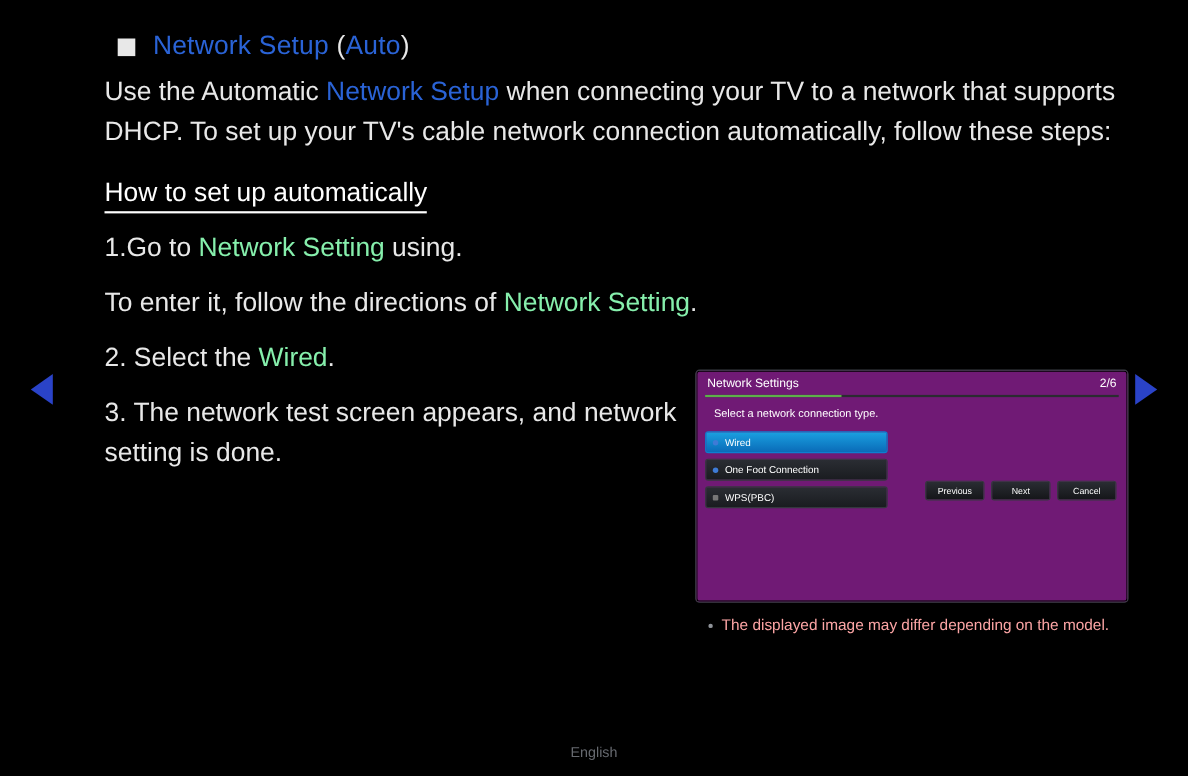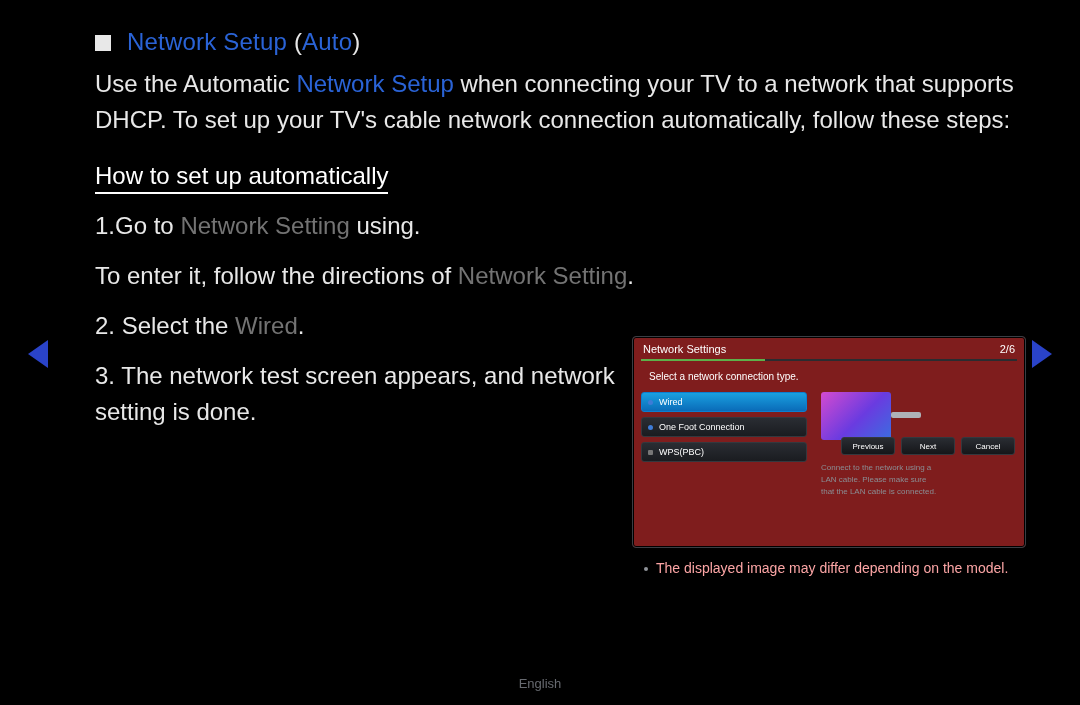--- a/index.html
+++ b/index.html
@@ -1,32 +1,32 @@
 <!DOCTYPE html>
 <html><head>
 <meta charset="utf-8">
 <style>
   html,body{margin:0;padding:0;background:#000;width:1080px;height:705px;overflow:hidden;font-family:Helvetica,Arial,sans-serif;-webkit-font-smoothing:antialiased;}
   .page{position:relative;width:1080px;height:705px;color:#e8e8e8;}
   .content{position:absolute;left:95px;top:28px;right:50px;}
-  .title-row{display:flex;align-items:center;gap:16px;margin-bottom:10px;}
+  .title-row{display:flex;align-items:center;gap:16px;margin-bottom:10px;margin-left:12px;}
   .sq{width:16px;height:16px;background:#e8e8e8;flex:0 0 16px;margin-top:2px;}
   .title{font-size:24px;letter-spacing:0.2px;}
   .title .blue{color:#2a63d6;}
   .title .gray{color:#e8e8e8;}
   .body-text{font-size:24px;line-height:36px;color:#e8e8e8;font-weight:300;max-width:930px;}
   .body-text .blue{color:#2a63d6;}
   .subhead{margin-top:24px;font-size:24px;color:#ffffff;border-bottom:2px solid #fff;display:inline-block;padding-bottom:2px;}
   .steps{margin-top:14px;font-size:24px;line-height:36px;font-weight:300;max-width:560px;}
-  .steps .blue{color:#737373;}
+  .steps .blue{color:#86efac;}
   .steps p{margin:0 0 14px 0;}
   .nav-left,.nav-right{position:absolute;top:340px;width:0;height:0;border-top:14px solid transparent;border-bottom:14px solid transparent;}
   .nav-left{left:28px;border-right:20px solid #2a43c8;}
   .nav-right{right:28px;border-left:20px solid #2a43c8;}
-  .panel{position:absolute;right:54px;top:336px;width:392px;height:210px;background:#7f1d1d;border:1px solid #3a3e44;border-radius:4px;box-shadow:inset 0 0 0 1px #000;}
+  .panel{position:absolute;right:54px;top:336px;width:392px;height:210px;background:#701a75;border:1px solid #3a3e44;border-radius:4px;box-shadow:inset 0 0 0 1px #000;}
   .panel-title{display:flex;align-items:center;justify-content:space-between;padding:6px 10px 4px 10px;font-size:11px;color:#ffffff;}
   .progress{height:2px;margin:0 8px 10px 8px;background:#2a2c30;position:relative;}
   .progress .fill{position:absolute;left:0;top:0;height:2px;width:33%;background:#5db04a;}
   .panel-sub{font-size:10px;color:#ffffff;margin:0 0 10px 16px;}
   .panel-body{display:flex;padding:0 8px;}
   .opts{width:166px;}
   .opt{height:18px;border-radius:3px;margin-bottom:5px;display:flex;align-items:center;padding:0 6px;font-size:9px;color:#fff;background:linear-gradient(#2a2d33,#1a1c20);border:1px solid #34383e;}
   .opt.sel{background:linear-gradient(#1aa0e0,#0a6bb8);border-color:#0c7fd0;}
   .opt .led{width:5px;height:5px;border-radius:50%;background:#3e7bd6;margin-right:6px;flex:0 0 5px;}
   .opt .ledlock{width:5px;height:5px;border-radius:1px;background:#777;margin-right:6px;flex:0 0 5px;}
@@ -83,26 +83,20 @@
           </div>
         <div class="opt">
             <span class="led"></span>
             <span>One Foot Connection</span>
           </div>
         <div class="opt">
             <span class="ledlock"></span>
             <span>WPS(PBC)</span>
           </div>
       </div>
-      <div class="ill">
-        <div class="tv">
-            <div class="cable"></div>
-          </div>
-        <div class="helptext">Connect to the network using a LAN cable. Please make sure that the LAN cable is connected.</div>
-      </div>
     </div>
     <div class="panel-btns">
       <div class="pbtn">Previous</div>
       <div class="pbtn">Next</div>
       <div class="pbtn">Cancel</div>
     </div>
   </div>
 
   <div class="caption"><span class="bullet"></span><span>The displayed image may differ depending on the model.</span></div>
   <div class="footer">English</div>

